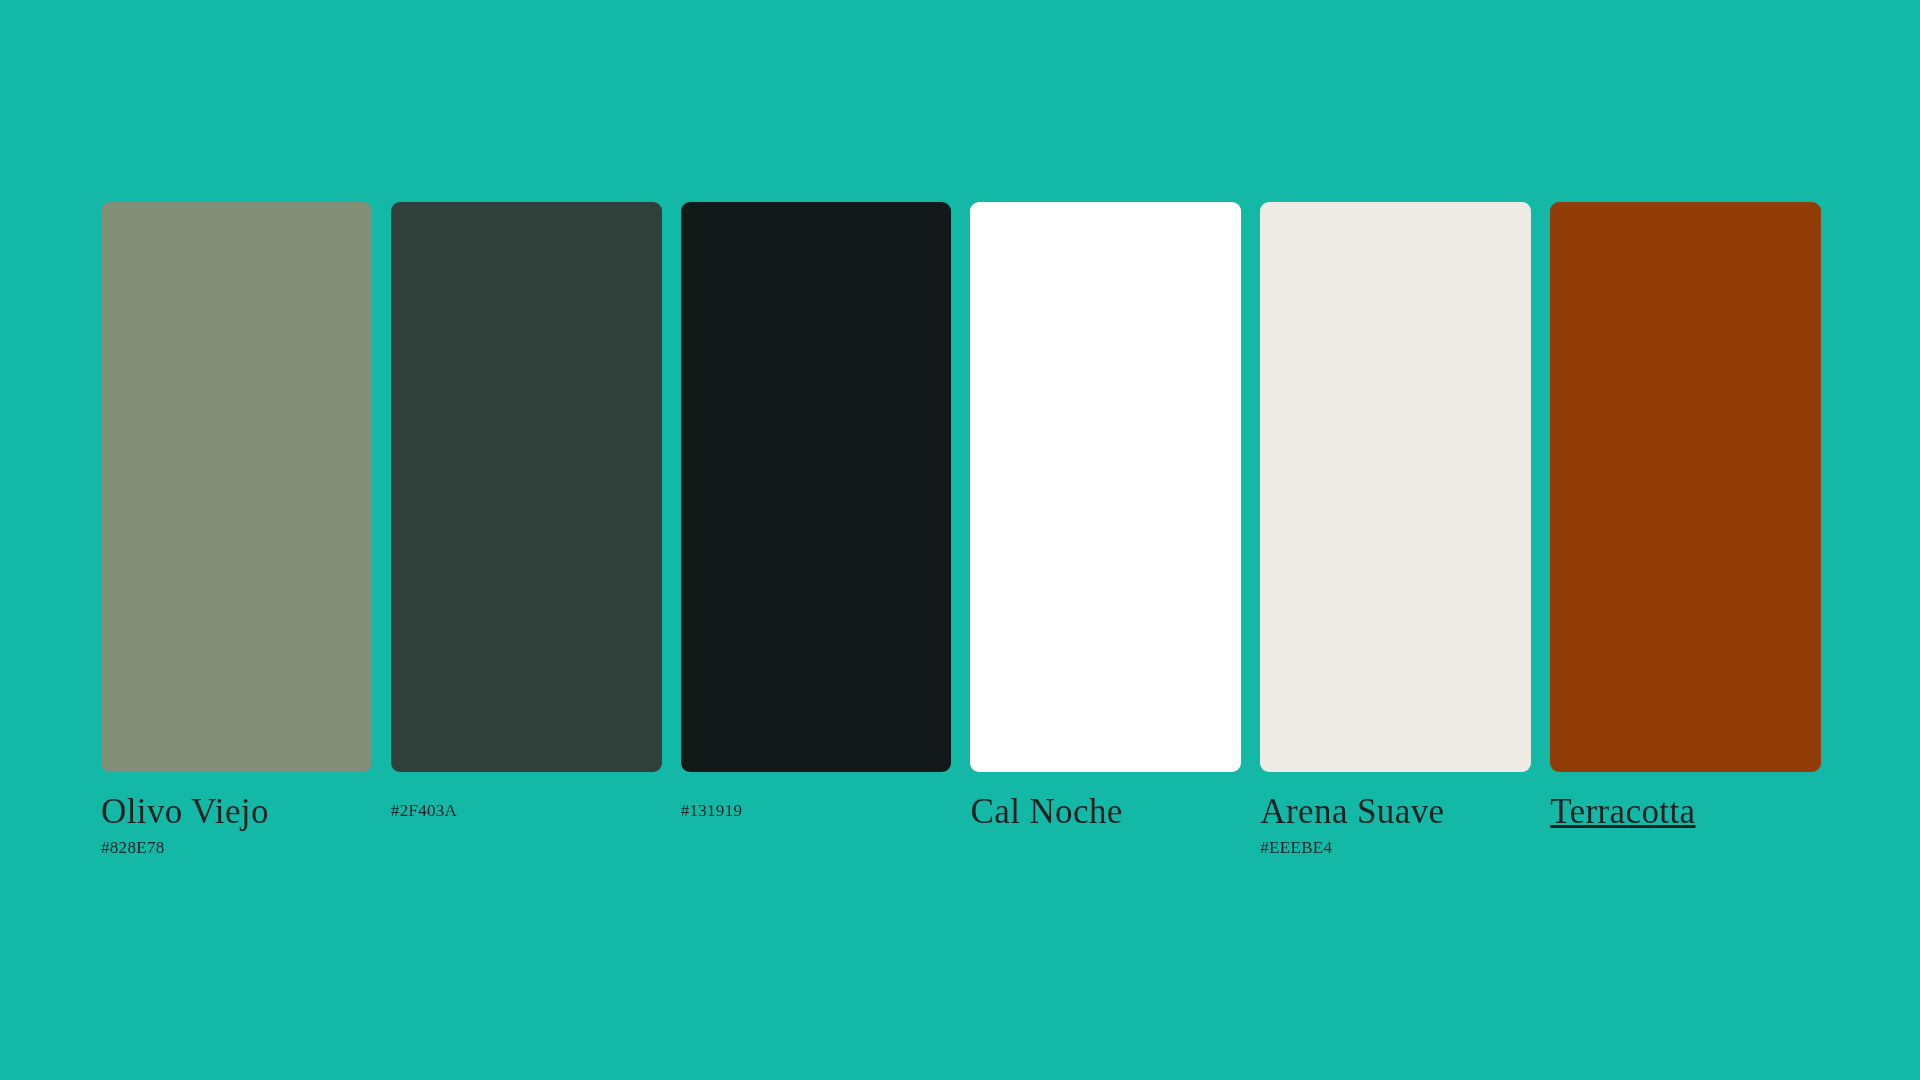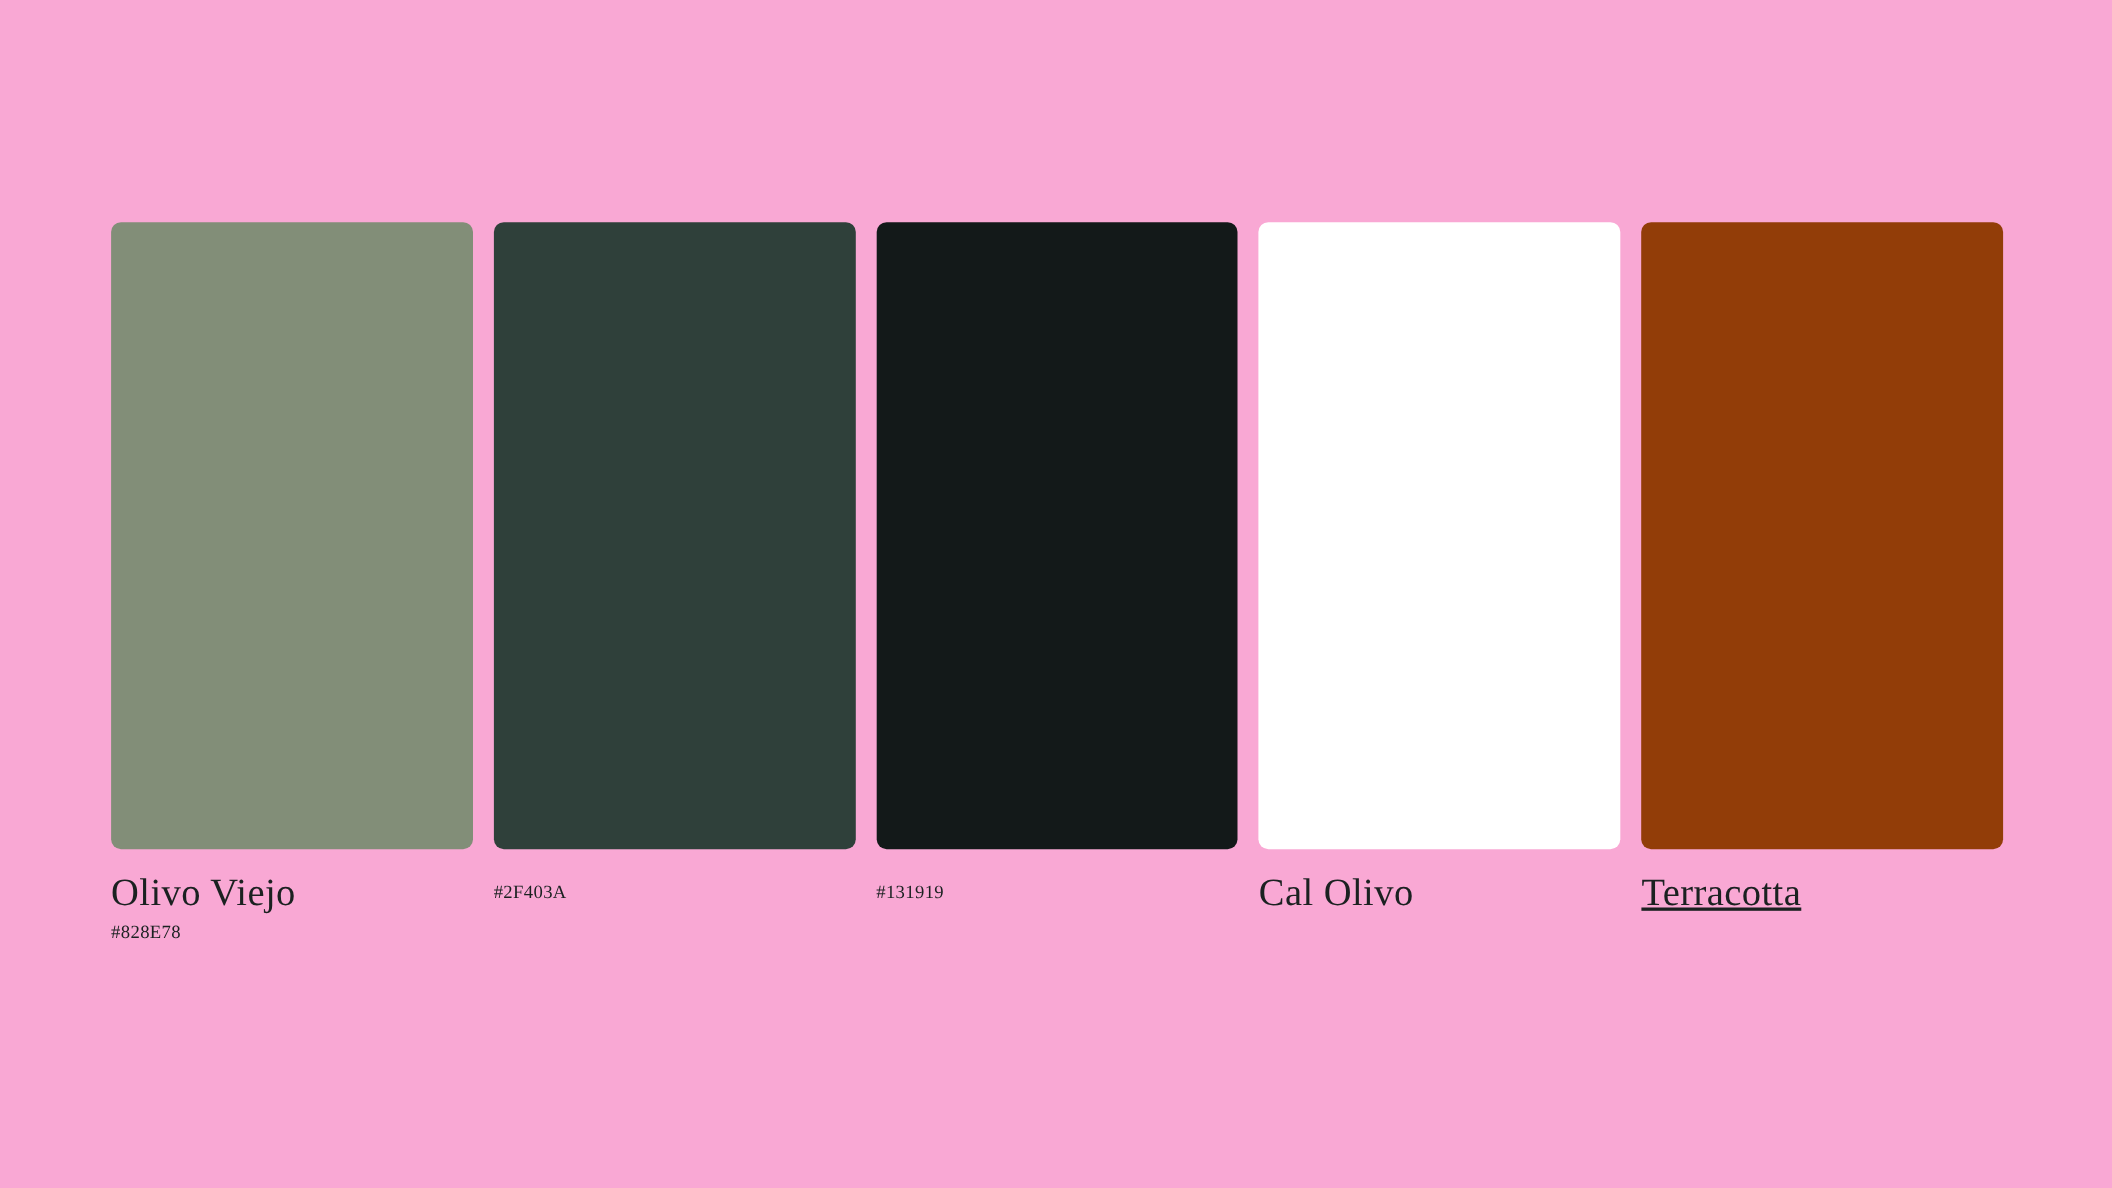--- a/index.html
+++ b/index.html
@@ -75,21 +75,21 @@
     line-height: 1.1;
     letter-spacing: 0.3px;
     color: #1b2121;
     padding-top: 8px;
     white-space: nowrap;
   }
 </style>
 </head>
 <body style="background: rgb(0, 0, 0);">
 
-<div id="palette-board" style="background: #f9a8d4;">
+<div id="palette-board" style="background: #14b8a6;">
   <div id="swatch-row">
 
     <div class="swatch-card">
       <div class="swatch-chip" style="background: rgb(130, 142, 120);"></div>
       <div class="swatch-meta">
         <span class="swatch-name" style="color: rgb(27, 33, 33);">Olivo Viejo</span>
         <span class="swatch-hex" style="color: rgb(27, 33, 33);">#828E78</span>
       </div>
     </div>
 
@@ -103,24 +103,31 @@
     <div class="swatch-card">
       <div class="swatch-chip" style="background: rgb(19, 25, 25);"></div>
       <div class="swatch-meta">
         <span class="swatch-hex" style="color: rgb(27, 33, 33);">#131919</span>
       </div>
     </div>
 
     <div class="swatch-card">
       <div class="swatch-chip" style="background: rgb(255, 255, 255);"></div>
       <div class="swatch-meta">
-        <span class="swatch-name" style="color: rgb(27, 33, 33);">Cal Olivo</span>
+        <span class="swatch-name" style="color: rgb(27, 33, 33);">Cal Noche</span>
       </div>
     </div>
 
+    <div class="swatch-card">
+      <div class="swatch-chip" style="background: rgb(238, 235, 228);"></div>
+      <div class="swatch-meta">
+        <span class="swatch-name" style="color: rgb(27, 33, 33);">Arena Suave</span>
+        <span class="swatch-hex" style="color: rgb(27, 33, 33);">#EEEBE4</span>
+      </div>
+    </div>
 
     <div class="swatch-card">
       <div class="swatch-chip" style="background: rgb(146, 61, 8);"></div>
       <div class="swatch-meta">
         <span class="swatch-name" style="color: rgb(27, 33, 33); text-decoration: underline;">Terracotta</span>
       </div>
     </div>
 
   </div>
 </div>

